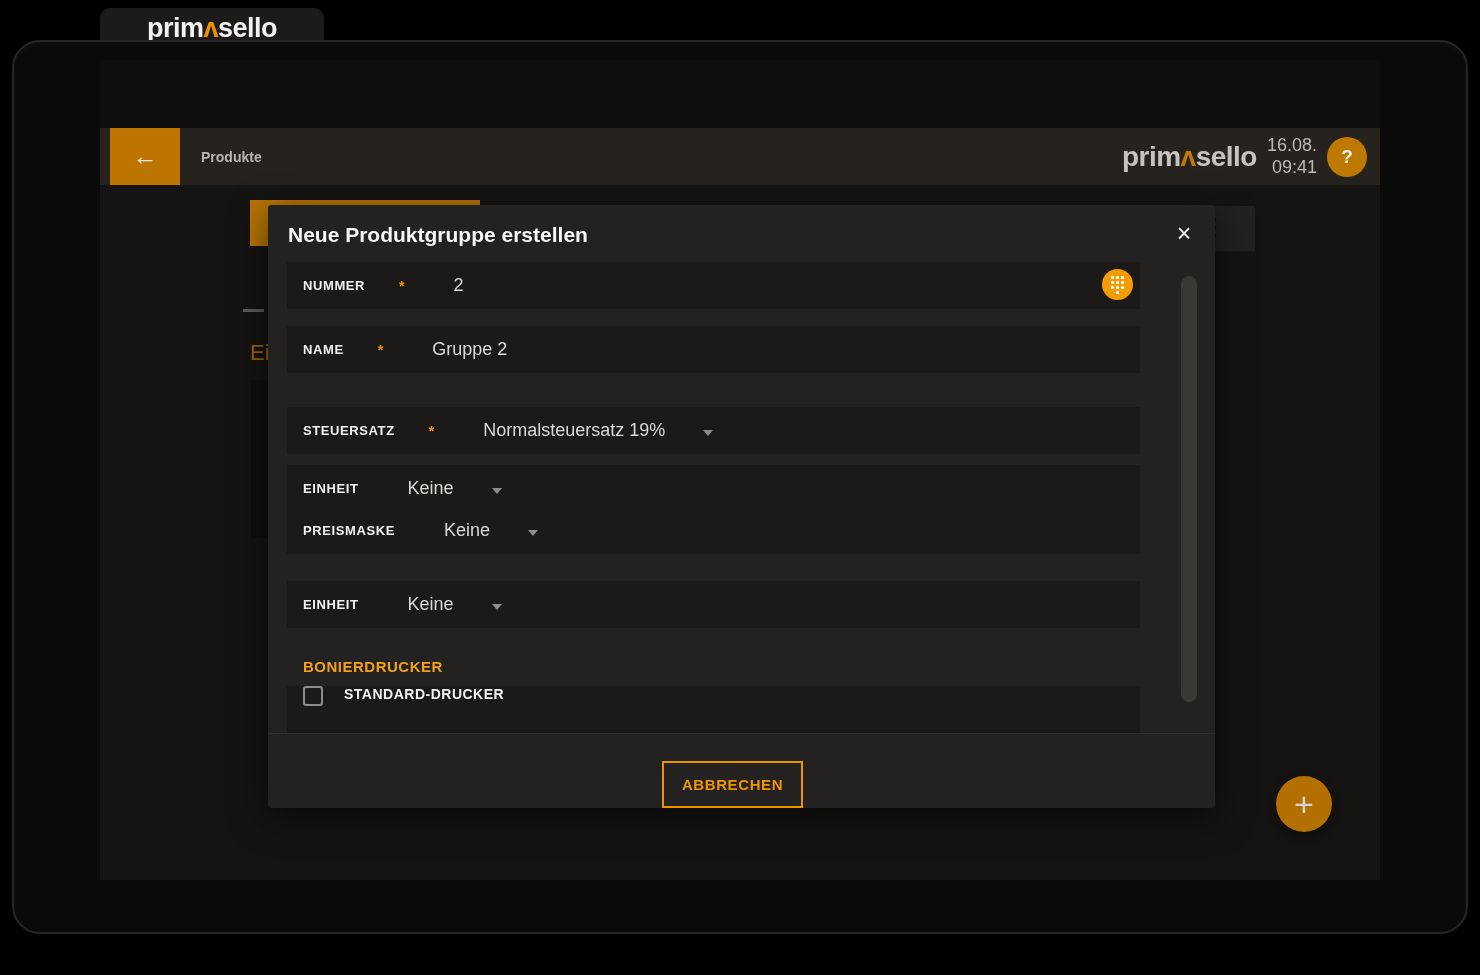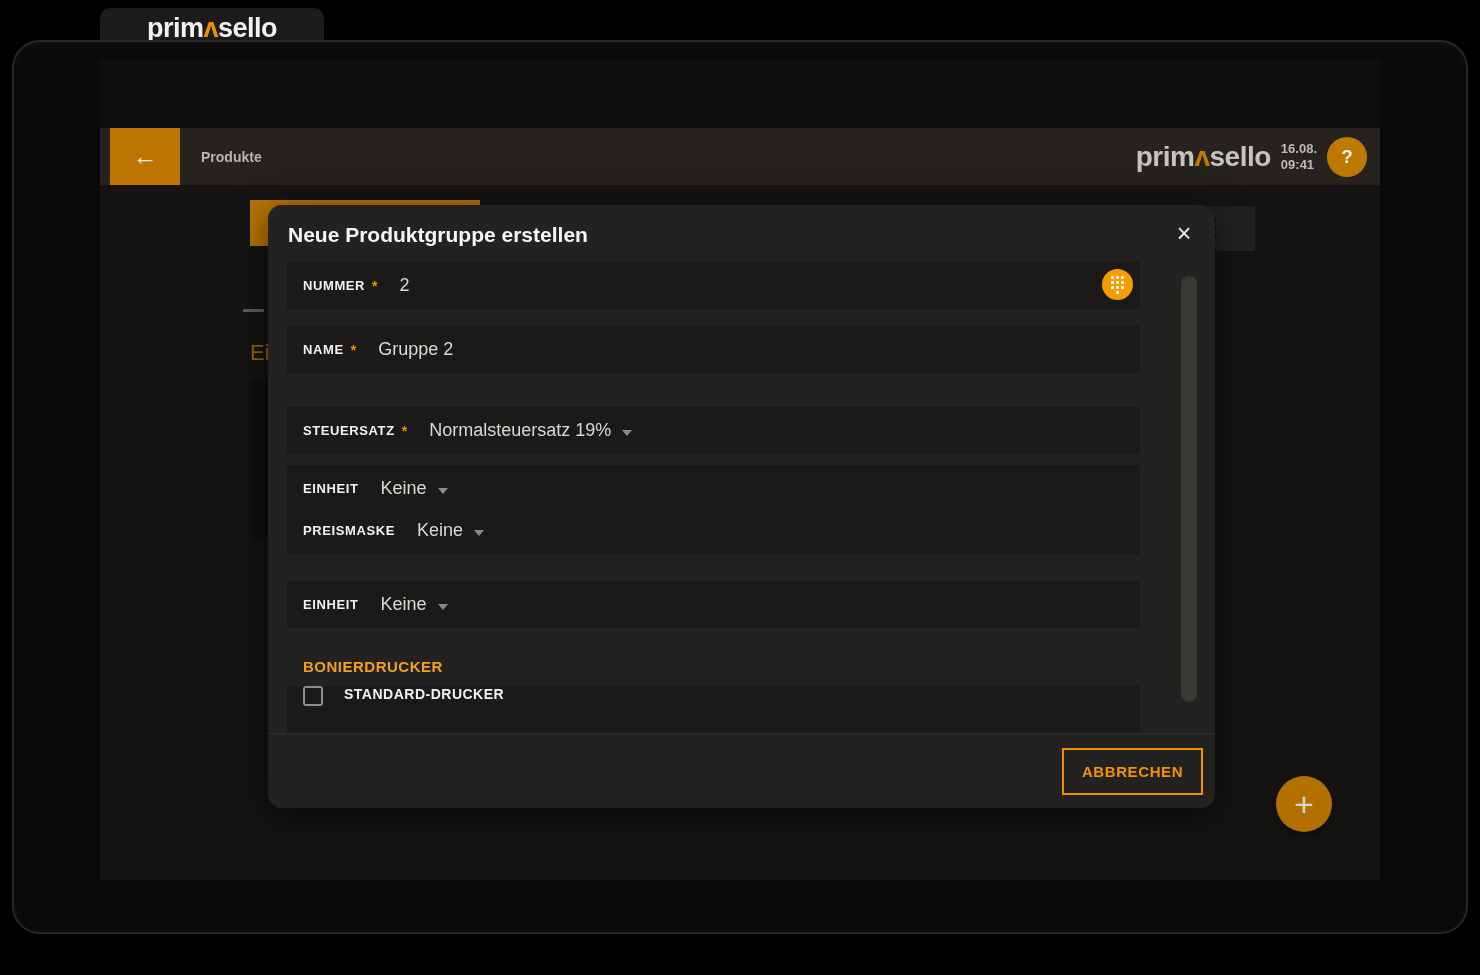--- a/index.html
+++ b/index.html
@@ -46,21 +46,21 @@
   }
   .greeting {
     left:559px; top:0; height:57px; display:flex; align-items:center;
     color:#9e9b97; font-size:17px;
   }
   .header-right {
     right:13px; top:0; height:57px; display:flex; align-items:center; gap:10px;
   }
   .hdr-logo { font-size:28px; color:#c6c3bf; }
   .hdr-logo .caret { color:#c07a00; }
-  .datetime { color:#bdbab6; font-size:13px; line-height:1.2; text-align:left;font-weight:bold; }
+  .datetime { color:#bdbab6; font-size:18px; line-height:1.2; text-align:right; }
   .help-btn {
     width:40px; height:40px; border-radius:50%; background:#bd7900;
     display:flex; align-items:center; justify-content:center;
     color:#f3f1ee; font-size:19px; font-weight:bold; cursor:pointer;
   }
 
   
   .bg-tab { left:250px; top:200px; width:230px; height:46px; background:#b87504; }
   .bg-dash { left:243px; top:309px; width:21px; height:3px; background:#5f5d5b; }
   .bg-text { left:250px; top:340px; color:#a16207; font-size:22px; }
@@ -72,32 +72,32 @@
   .fab {
     left:1276px; top:776px; width:56px; height:56px; border-radius:50%;
     background:#b37000; display:flex; align-items:center; justify-content:center;
     color:#d7d4d0; font-size:34px; font-weight:300; cursor:pointer;
     box-shadow:0 4px 10px rgba(0,0,0,0.45);
   }
 
   
   .modal {
     left:268px; top:205px; width:947px; height:603px;
-    background:#242220; border-radius:14px;
+    background:#242220; border-radius:3px;
     box-shadow:0 8px 36px rgba(0,0,0,0.6);
   }
   .modal-title { left:20px; top:18px; color:#f7f6f4; font-size:21px; font-weight:bold; }
   .modal-close {
     right:16px; top:13px; width:30px; height:30px; cursor:pointer;
     display:flex; align-items:center; justify-content:center;
     color:#ecebe9; font-size:25px; line-height:1;
   }
   .field-row {
     left:19px; width:853px; height:47px; background:#1c1a18;
-    display:flex; align-items:center; padding-left:16px; cursor:pointer;
+    display:flex; align-items:center; padding-left:16px; cursor:pointer;gap:27px;
   }
   .f-label { color:#f4f2f0; font-size:13px; font-weight:bold; letter-spacing:0.6px; }
   .f-req { color:#f29100; font-size:14px; font-weight:bold; margin-left:7px; }
   .f-value { color:#dbd9d6; font-size:18px; margin-left:22px; }
   .caret-down {
     width:0; height:0; margin-left:11px; position:relative; top:2px;
     border-left:5px solid transparent; border-right:5px solid transparent;
     border-top:6px solid #8d8b88;
   }
   .counter {
@@ -123,21 +123,21 @@
   }
   .check-label { color:#f4f2f0; font-size:14px; font-weight:bold; letter-spacing:0.5px; }
   .scroll-thumb {
     left:913px; top:71px; width:16px; height:426px;
     background:#3a3835; border-radius:8px;
   }
   .modal-footer {
     left:0; top:528px; width:947px; height:75px;
     border-top:1px solid rgba(255,255,255,0.06);
     display:flex; align-items:center; justify-content:flex-end;
-    gap:16px; padding-right:12px;
+    gap:16px; padding-right:18px;flex-direction:column;
   }
   .btn {
     height:47px; display:flex; align-items:center; justify-content:center;
     font-size:15px; font-weight:bold; letter-spacing:0.6px; cursor:pointer;
   }
   .btn-cancel { width:141px; border:2px solid #f09100; color:#f09405; background:transparent; }
   .btn-save   { width:140px; background:#f09100; color:#ffffff; }
 </style>
 </head>
 <body>

